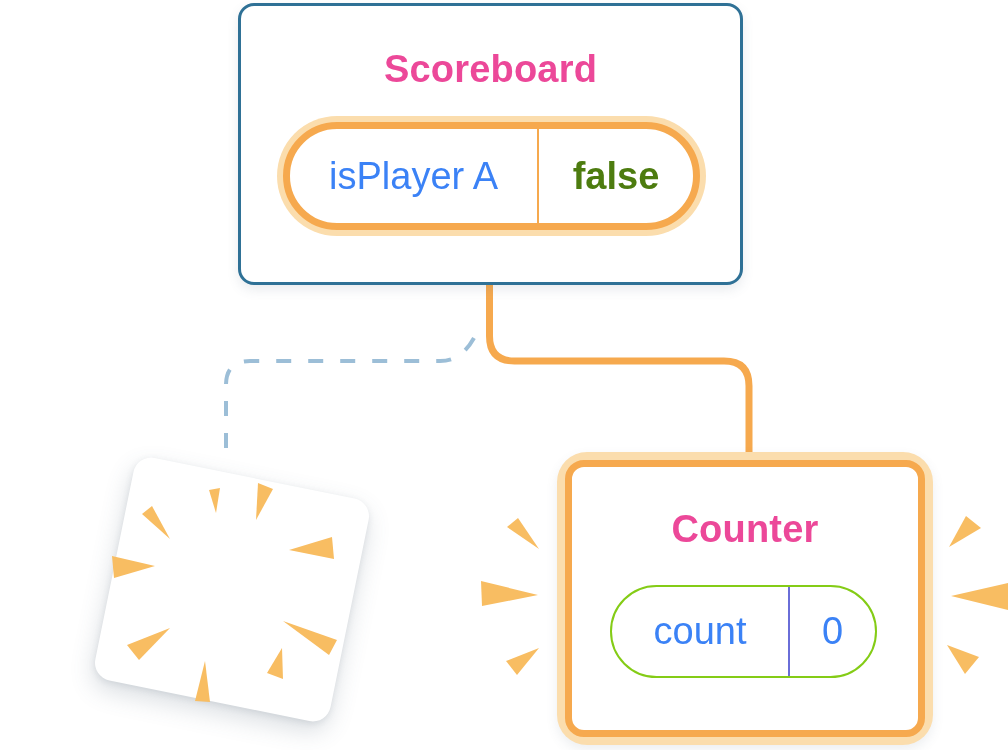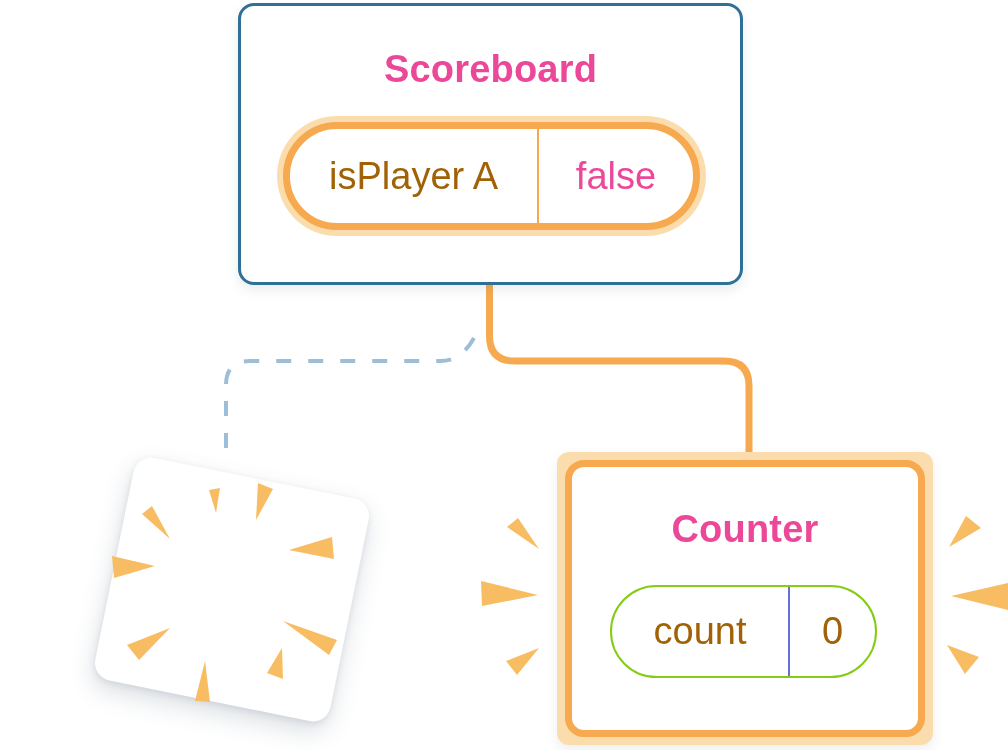--- a/index.html
+++ b/index.html
@@ -32,30 +32,30 @@
   .pill-orange{
     left:42px;top:116px;width:417px;height:108px;
     border:7px solid #F6A94E;
     box-shadow:0 0 0 6px #FBDDAD;
   }
   .pill-purple{
     left:38px;top:118px;width:267px;height:93px;
     border:2px solid #84cc16;
   }
   .cell{display:flex;align-items:center;justify-content:center;
-    font-size:38px;color:#a16207;}
+    font-size:38px;color:#3b82f6;}
   .pill-orange .cell.key{width:247px;border-right:2px solid #F6A94E;}
-  .pill-orange .cell.value{flex:1;font-weight:400;color:#ec4899;}
+  .pill-orange .cell.value{flex:1;font-weight:700;color:#4d7c0f;}
   .pill-purple .cell.key{width:176px;border-right:2px solid #6A6ED8;}
   .pill-purple .cell.value{flex:1;}
 
   
   .counter-wrap{
     position:absolute;left:557px;top:452px;width:376px;height:293px;
-    background:#FBDDAD;border-radius:12px;padding:8px;
+    background:#FBDDAD;border-radius:30px;padding:8px;
     box-sizing:border-box;z-index:3;
     box-shadow:0 5px 12px rgba(80,100,120,0.10);
   }
   .counter-inner{
     position:relative;width:100%;height:100%;
     background:#ffffff;border:7px solid #F6A94E;border-radius:19px;
     box-sizing:border-box;
   }
   .counter-inner .card-title{top:41px;}
 

